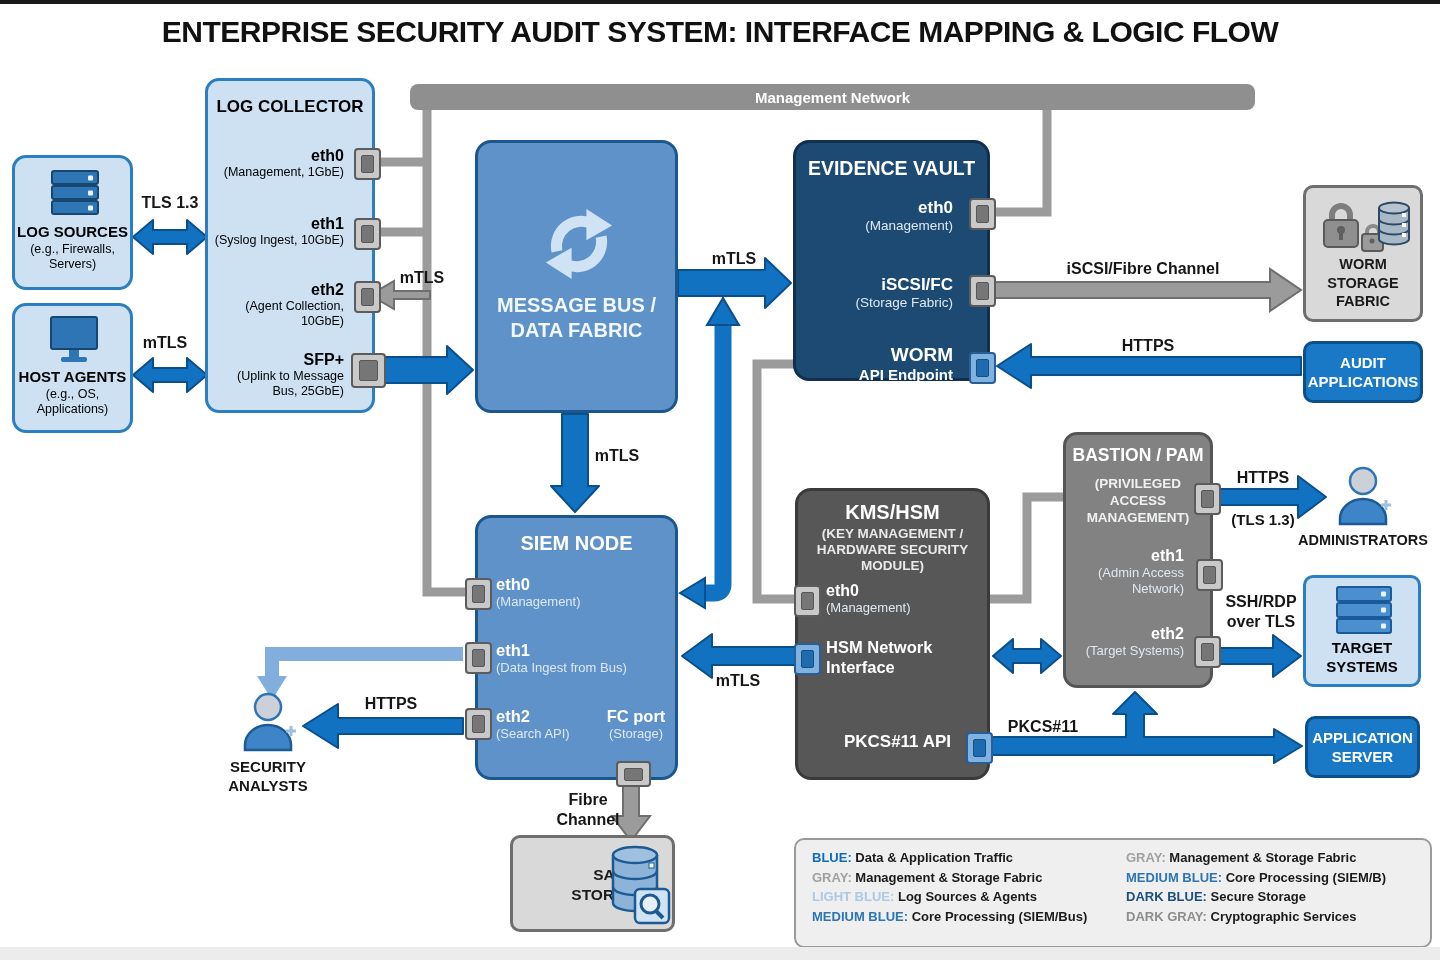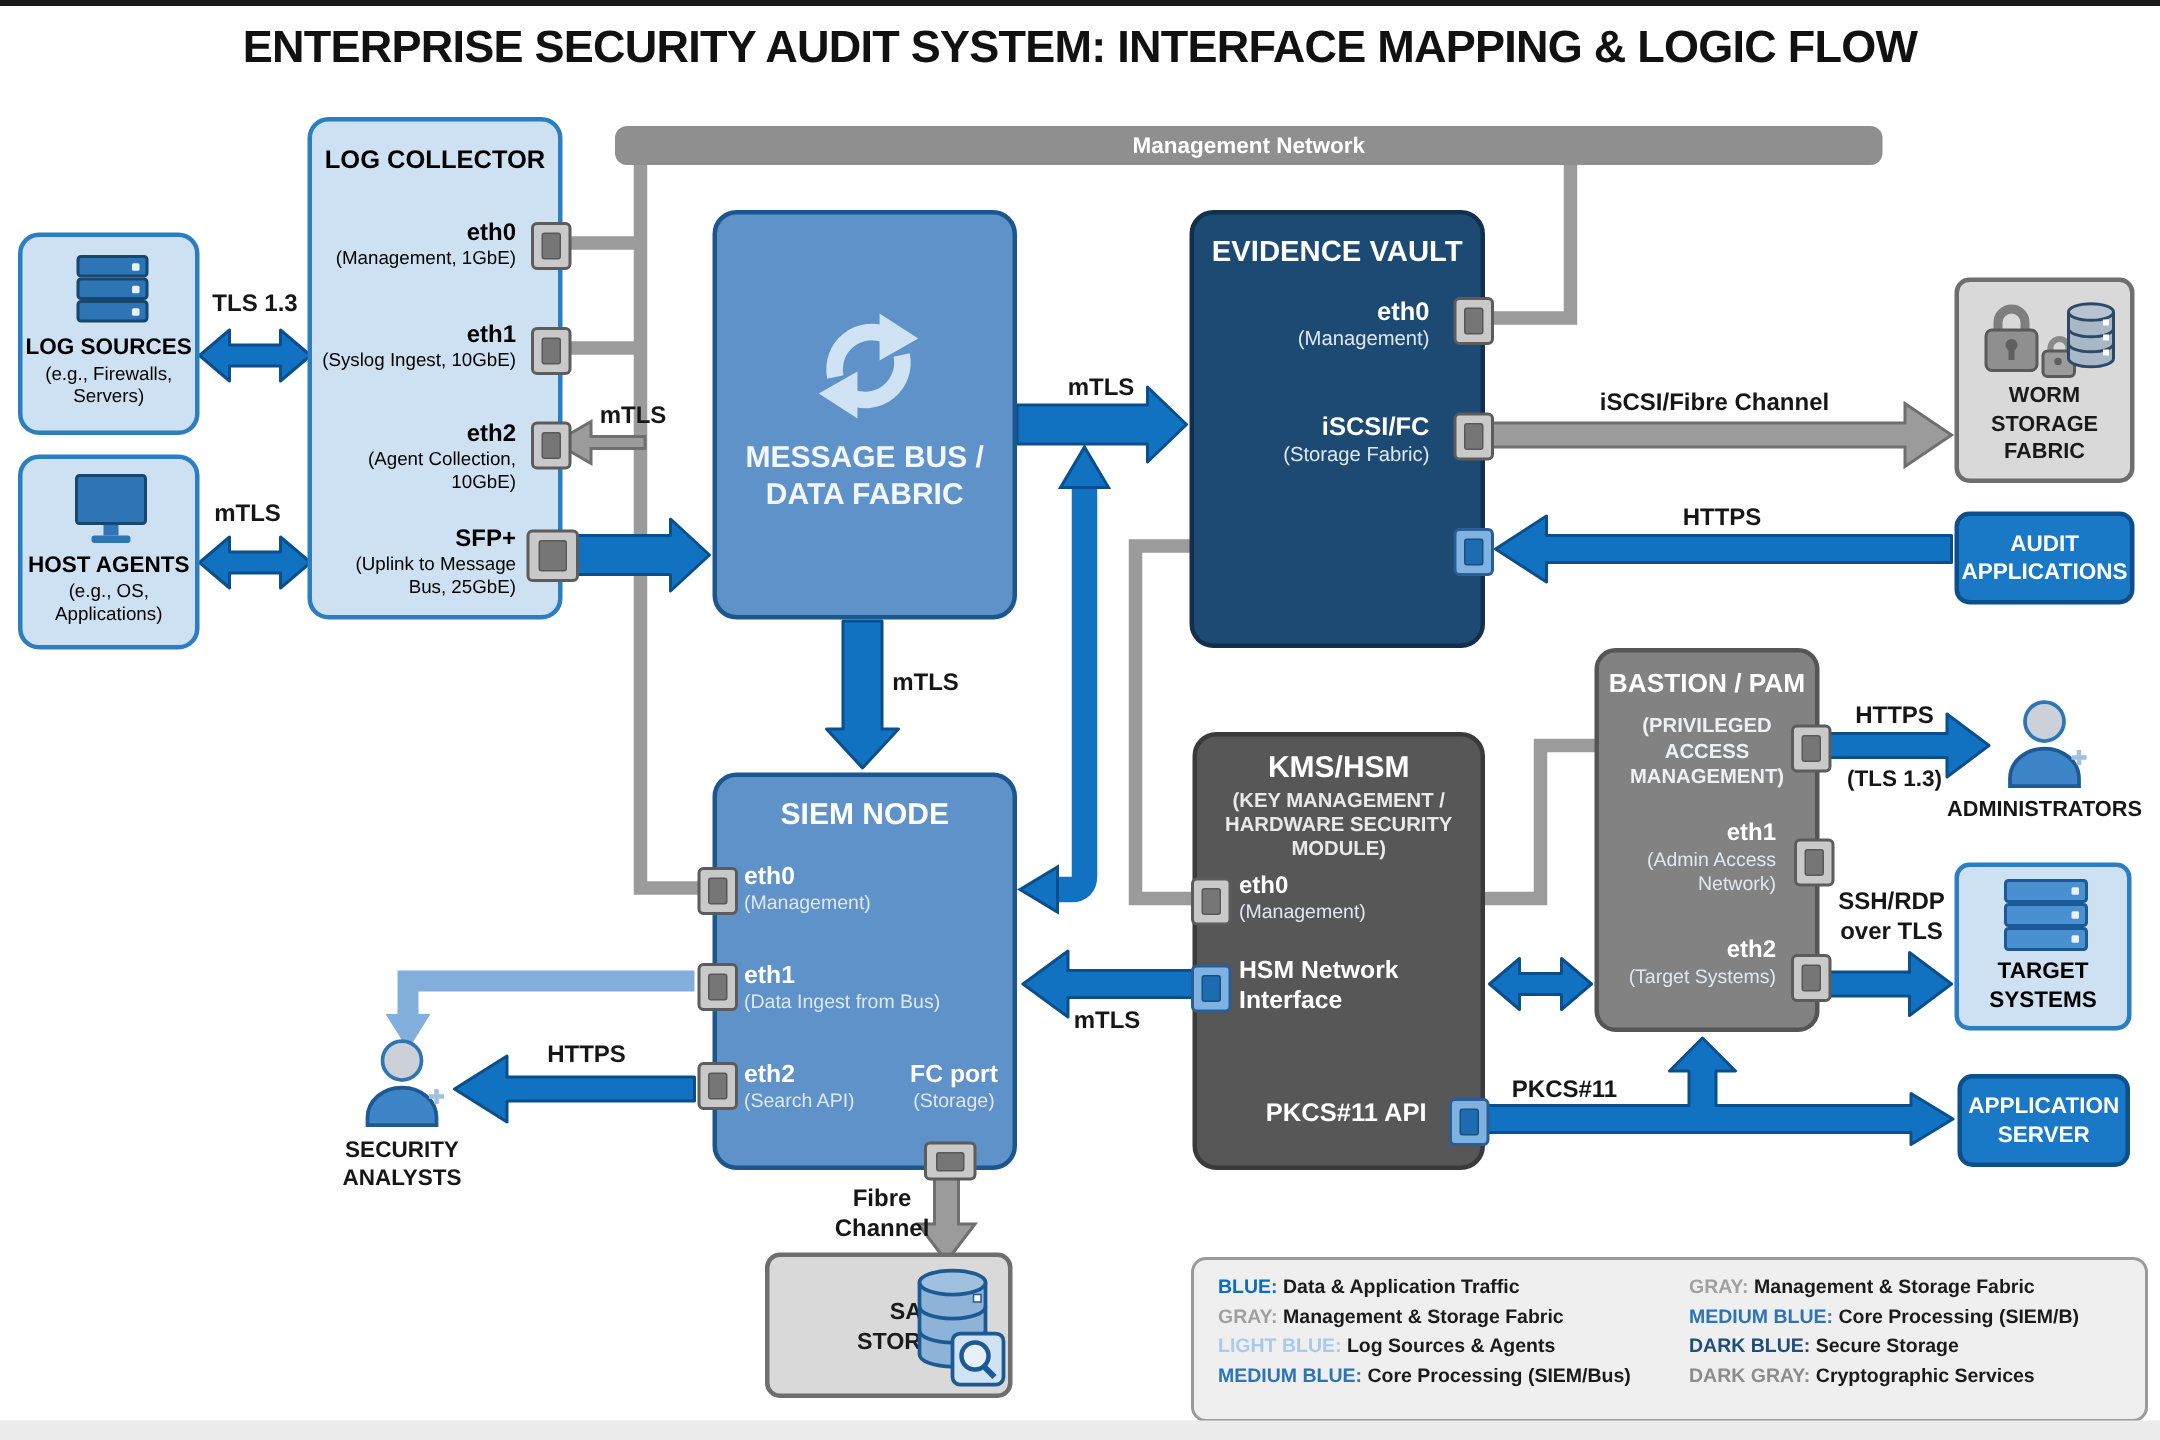--- a/index.html
+++ b/index.html
@@ -168,29 +168,33 @@
   <div class="box medblue-box dark" style="left:475px;top:140px;width:203px;height:273px;padding-left:28px;">
     <svg class="abs" style="left:55px;top:55px;" width="92" height="92" viewBox="0 0 100 100">
       <path d="M26,58 A27,27 0 0 1 64,28" stroke="#cfe3f5" stroke-width="12" fill="none"></path>
       <polygon points="58,12 86,30 58,46" fill="#cfe3f5"></polygon>
       <path d="M74,42 A27,27 0 0 1 36,72" stroke="#cfe3f5" stroke-width="12" fill="none"></path>
       <polygon points="42,88 14,70 42,54" fill="#cfe3f5"></polygon>
     </svg>
     <div class="btitle" style="top:150px;left:18px;right:18px;font-size:20px;line-height:25px;color:#f2f7fc;">MESSAGE BUS / DATA FABRIC</div>
   </div>
 
-  <div class="box darkblue-box dark" style="left:793px;top:140px;width:197px;height:292px;">
+  <div class="box darkblue-box dark" style="left:793px;top:140px;width:197px;height:241px;">
     <div class="btitle" style="top:14px;font-size:19.5px;color:#fff;">EVIDENCE VAULT</div>
     <div class="prow r" style="left:6px;right:34px;top:55px;">
       <div class="pname" style="font-size:17px;">eth0</div>
       <div class="pdesc" style="font-size:13.5px;">(Management)</div>
     </div>
     <div class="prow r" style="left:6px;right:34px;top:132px;">
       <div class="pname" style="font-size:17px;">iSCSI/FC</div>
       <div class="pdesc" style="font-size:13.5px;">(Storage Fabric)</div>
+    </div>
+    <div class="prow r" style="left:6px;right:34px;top:201px;">
+      <div class="pname" style="font-size:19px;">WORM</div>
+      <div class="pname" style="font-size:15px;">API Endpoint</div>
     </div>
   </div>
 
   <div class="box medblue-box dark" style="left:475px;top:515px;width:203px;height:265px;">
     <div class="btitle" style="top:14px;font-size:20px;color:#fff;">SIEM NODE</div>
     <div class="prow" style="left:18px;width:165px;top:57px;">
       <div class="pname" style="font-size:16.5px;">eth0</div>
       <div class="pdesc" style="font-size:13px;">(Management)</div>
     </div>
     <div class="prow" style="left:18px;width:165px;top:123px;">

